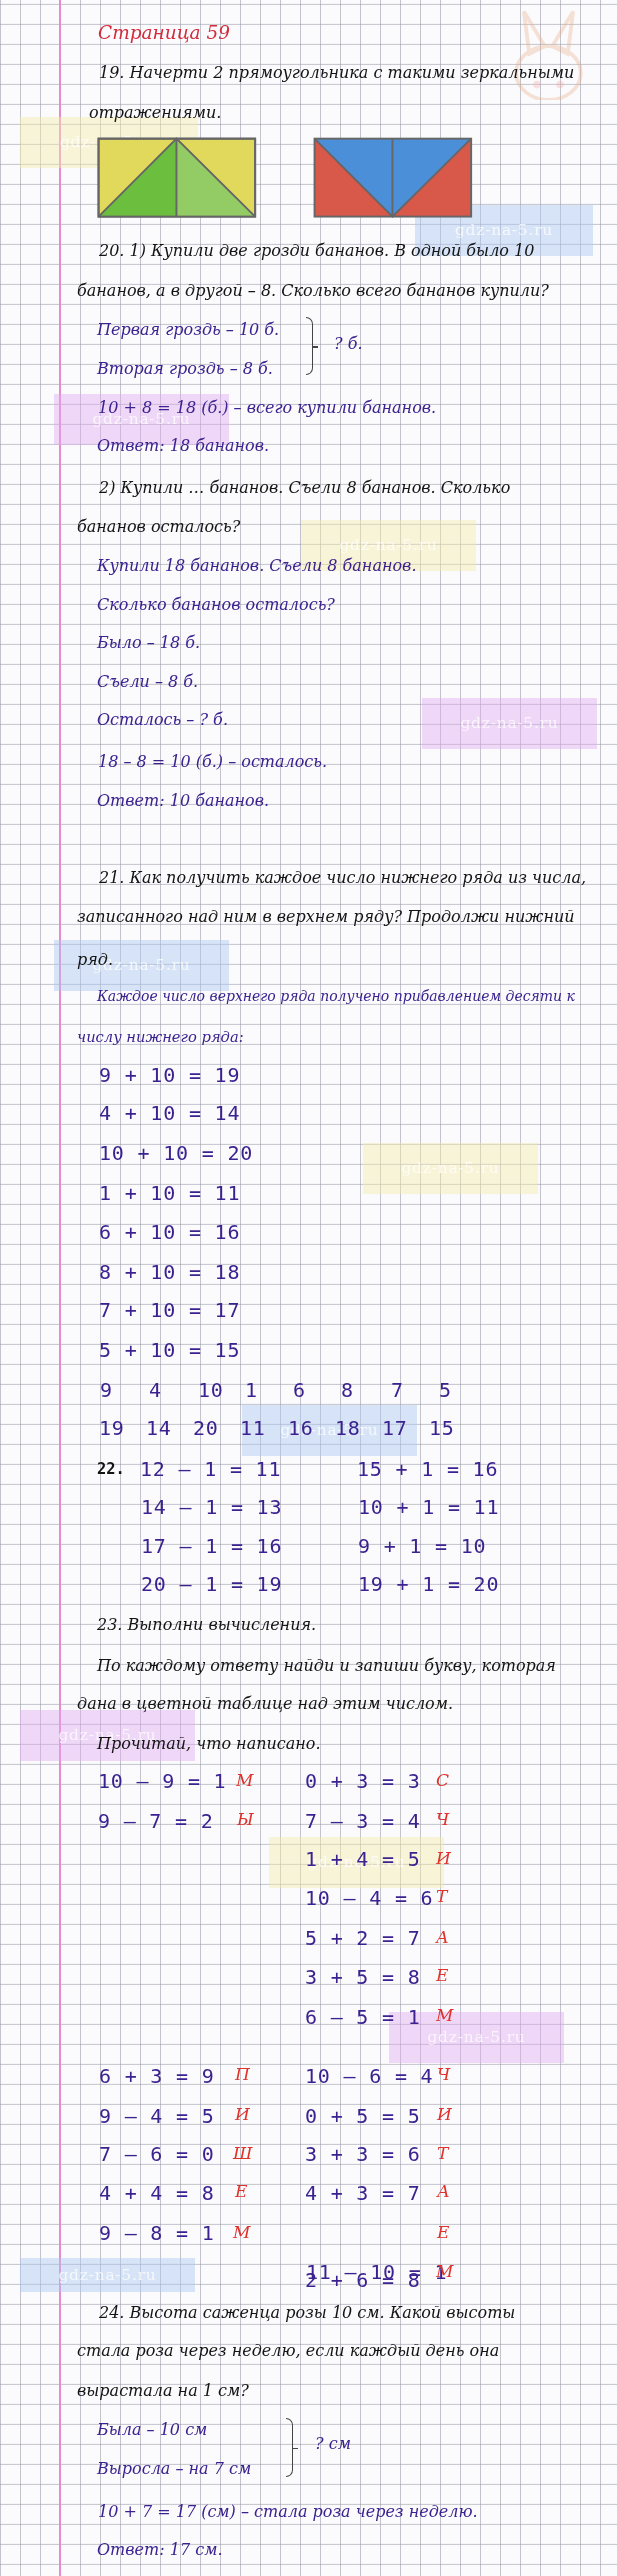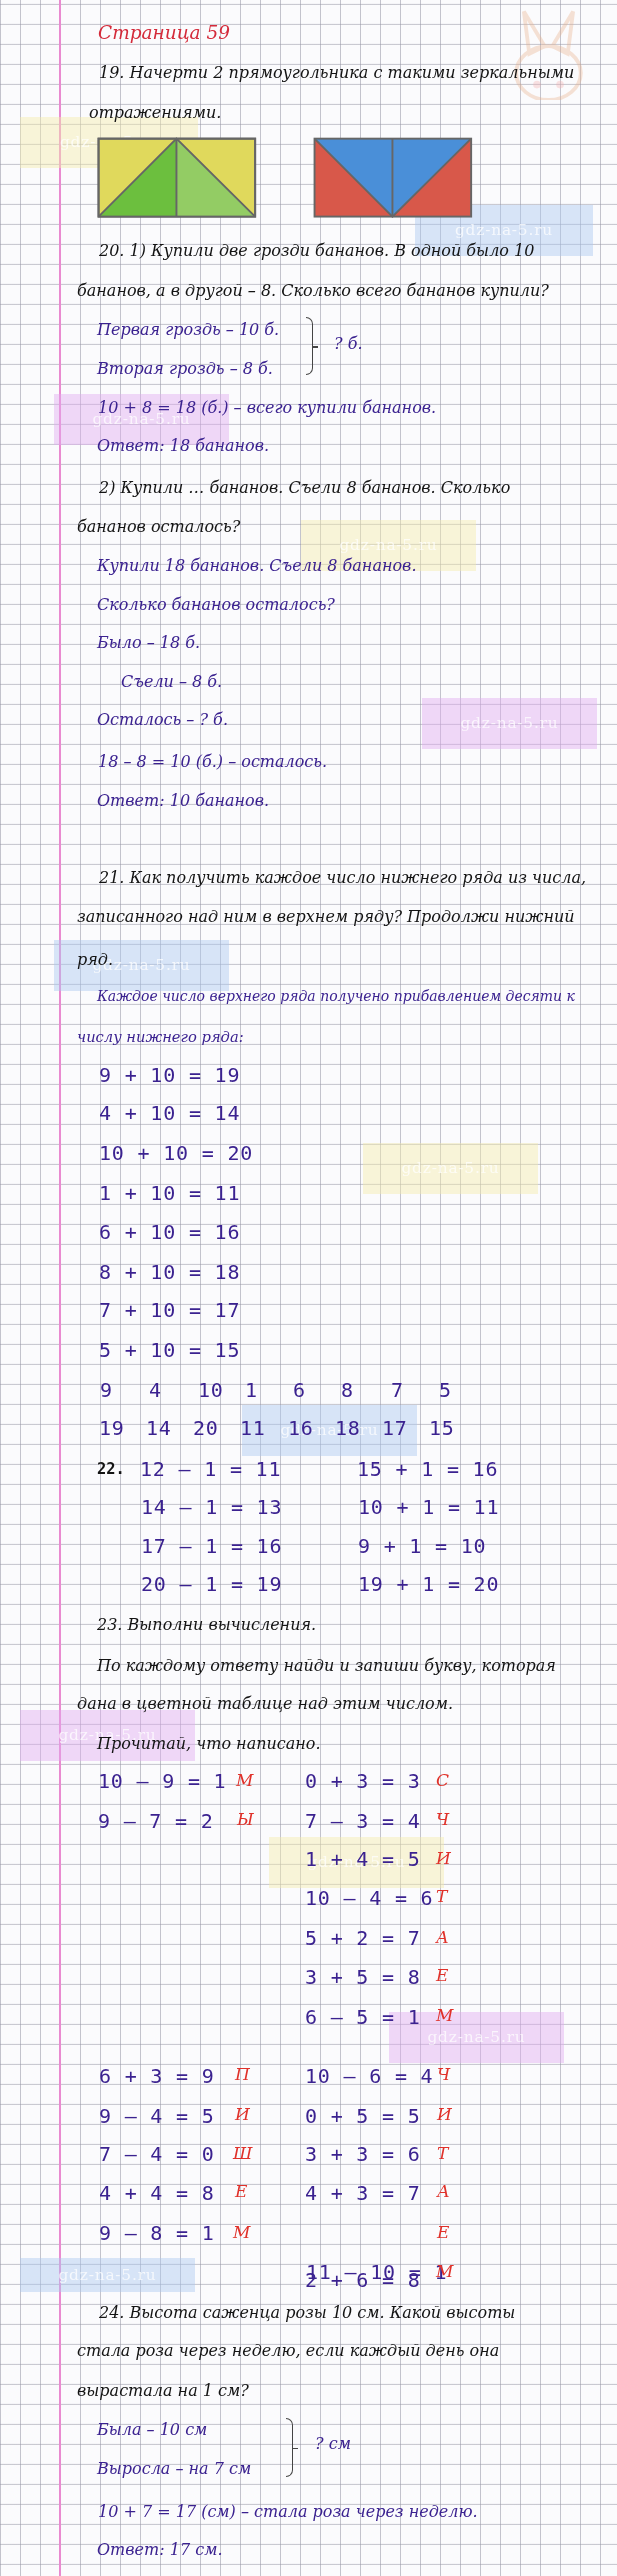--- a/index.html
+++ b/index.html
@@ -85,21 +85,21 @@
 <div class="brace" style="left:306px;top:317px;height:56px;"></div>
 <div class="t ans" style="left:334px;top:334px;">? б.</div>
 <div class="t ans" style="left:98px;top:398px;">10 + 8 = 18 (б.) – всего купили бананов.</div>
 <div class="t ans" style="left:97px;top:436px;">Ответ: 18 бананов.</div>
 
 <div class="t task" style="left:99px;top:478px;">2) Купили … бананов. Съели 8 бананов. Сколько</div>
 <div class="t task" style="left:77px;top:517px;">бананов осталось?</div>
 <div class="t ans" style="left:97px;top:556px;">Купили 18 бананов. Съели 8 бананов.</div>
 <div class="t ans" style="left:97px;top:595px;">Сколько бананов осталось?</div>
 <div class="t ans" style="left:97px;top:633px;">Было – 18 б.</div>
-<div class="t ans" style="left:97px;top:672px;margin-left:24px;">Съели – 8 б.</div>
+<div class="t ans" style="left:97px;top:672px;">Съели – 8 б.</div>
 <div class="t ans" style="left:97px;top:710px;">Осталось – ? б.</div>
 <div class="t ans" style="left:98px;top:752px;">18 – 8 = 10 (б.) – осталось.</div>
 <div class="t ans" style="left:97px;top:791px;">Ответ: 10 бананов.</div>
 
 <div class="t task" style="left:99px;top:868px;">21. Как получить каждое число нижнего ряда из числа,</div>
 <div class="t task" style="left:77px;top:907px;">записанного над ним в верхнем ряду? Продолжи нижний</div>
 <div class="t task" style="left:77px;top:950px;">ряд.</div>
 <div class="t ans" style="left:97px;top:986px;font-size:14px;">Каждое число верхнего ряда получено прибавлением десяти к</div>
 <div class="t ans" style="left:77px;top:1027px;font-size:14.7px;">числу нижнего ряда:</div>
 
@@ -162,21 +162,21 @@
 <div class="t letter" style="left:436px;top:1927px;">А</div>
 <div class="t num" style="left:305px;top:1967px;">3 + 5 = 8</div>
 <div class="t letter" style="left:436px;top:1965px;">Е</div>
 <div class="t num" style="left:305px;top:2007px;">6 – 5 = 1</div>
 <div class="t letter" style="left:436px;top:2005px;">М</div>
 
 <div class="t num" style="left:99px;top:2066px;">6 + 3 = 9</div>
 <div class="t letter" style="left:235px;top:2064px;">П</div>
 <div class="t num" style="left:99px;top:2106px;">9 – 4 = 5</div>
 <div class="t letter" style="left:235px;top:2104px;">И</div>
-<div class="t num" style="left:99px;top:2144px;">7 – 4 = 0</div>
+<div class="t num" style="left:99px;top:2144px;">7 – 6 = 0</div>
 <div class="t letter" style="left:233px;top:2143px;">Ш</div>
 <div class="t num" style="left:99px;top:2183px;">4 + 4 = 8</div>
 <div class="t letter" style="left:235px;top:2181px;">Е</div>
 <div class="t num" style="left:99px;top:2223px;">9 – 8 = 1</div>
 <div class="t letter" style="left:233px;top:2222px;">М</div>
 
 <div class="t num" style="left:305px;top:2066px;">10 – 6 = 4</div>
 <div class="t letter" style="left:437px;top:2064px;">Ч</div>
 <div class="t num" style="left:305px;top:2106px;">0 + 5 = 5</div>
 <div class="t letter" style="left:437px;top:2104px;">И</div>

